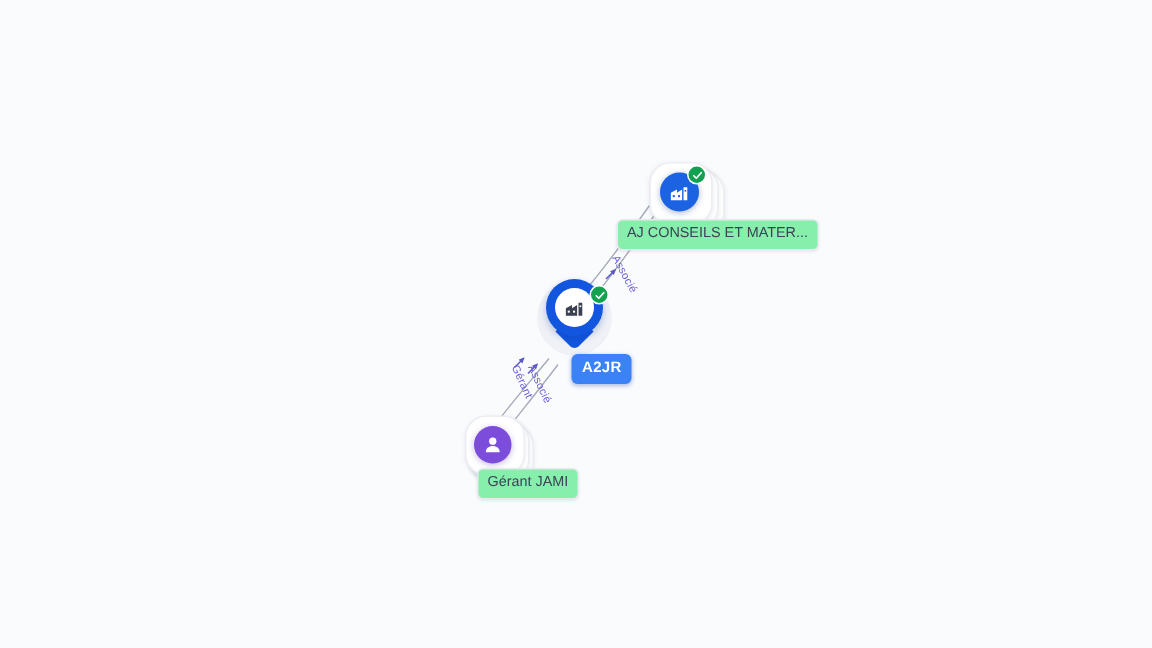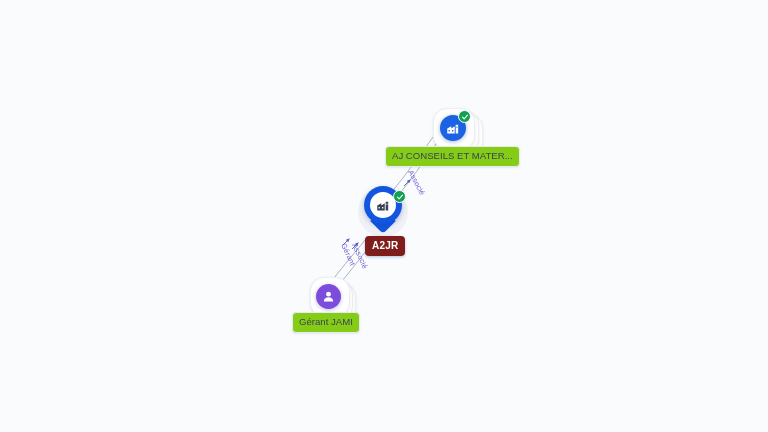--- a/index.html
+++ b/index.html
@@ -75,29 +75,30 @@
     display: flex;
     align-items: center;
     justify-content: center;
     box-sizing: border-box;
   }
   .company-node .check-badge { left: 25px; top: -20px; }
 
   
   .node-label {
     position: absolute;
-    background: #84cc16;
+    background: #86efac;
     border: 1px solid #e8eaf0;
     border-radius: 4px;
     color: #3c4257;
     font-size: 9.5px;
     line-height: 1;
     padding: 4px 6px 5px 6px;
     white-space: nowrap;
     box-shadow: 0 1px 2px rgba(35,45,75,0.09);
+    margin-left: 26px;
   }
 
   #label-company { left: 385px; top: 146px; font-size: 9.6px; }
   #label-person  { left: 292px; top: 312px; font-size: 9.6px; }
 
   
   .focus-halo {
     position: absolute;
     width: 50px;
     height: 50px;
@@ -142,23 +143,23 @@
     border-radius: 50%;
     background: #ffffff;
     display: flex;
     align-items: center;
     justify-content: center;
   }
   .focus-node .check-badge { left: 10px; top: -22px; width: 13px; height: 13px; }
 
   .focus-label {
     position: absolute;
-    left: 365px;
+    left: 381px;
     top: 236px;
-    background: #7f1d1d;
+    background: #3b82f6;
     color: #ffffff;
     font-size: 10px;
     font-weight: bold;
     letter-spacing: .2px;
     border-radius: 4px;
     padding: 4px 7px 5px 7px;
     white-space: nowrap;
     box-shadow: 0 1px 3px rgba(18,60,160,0.32);
   }
 

